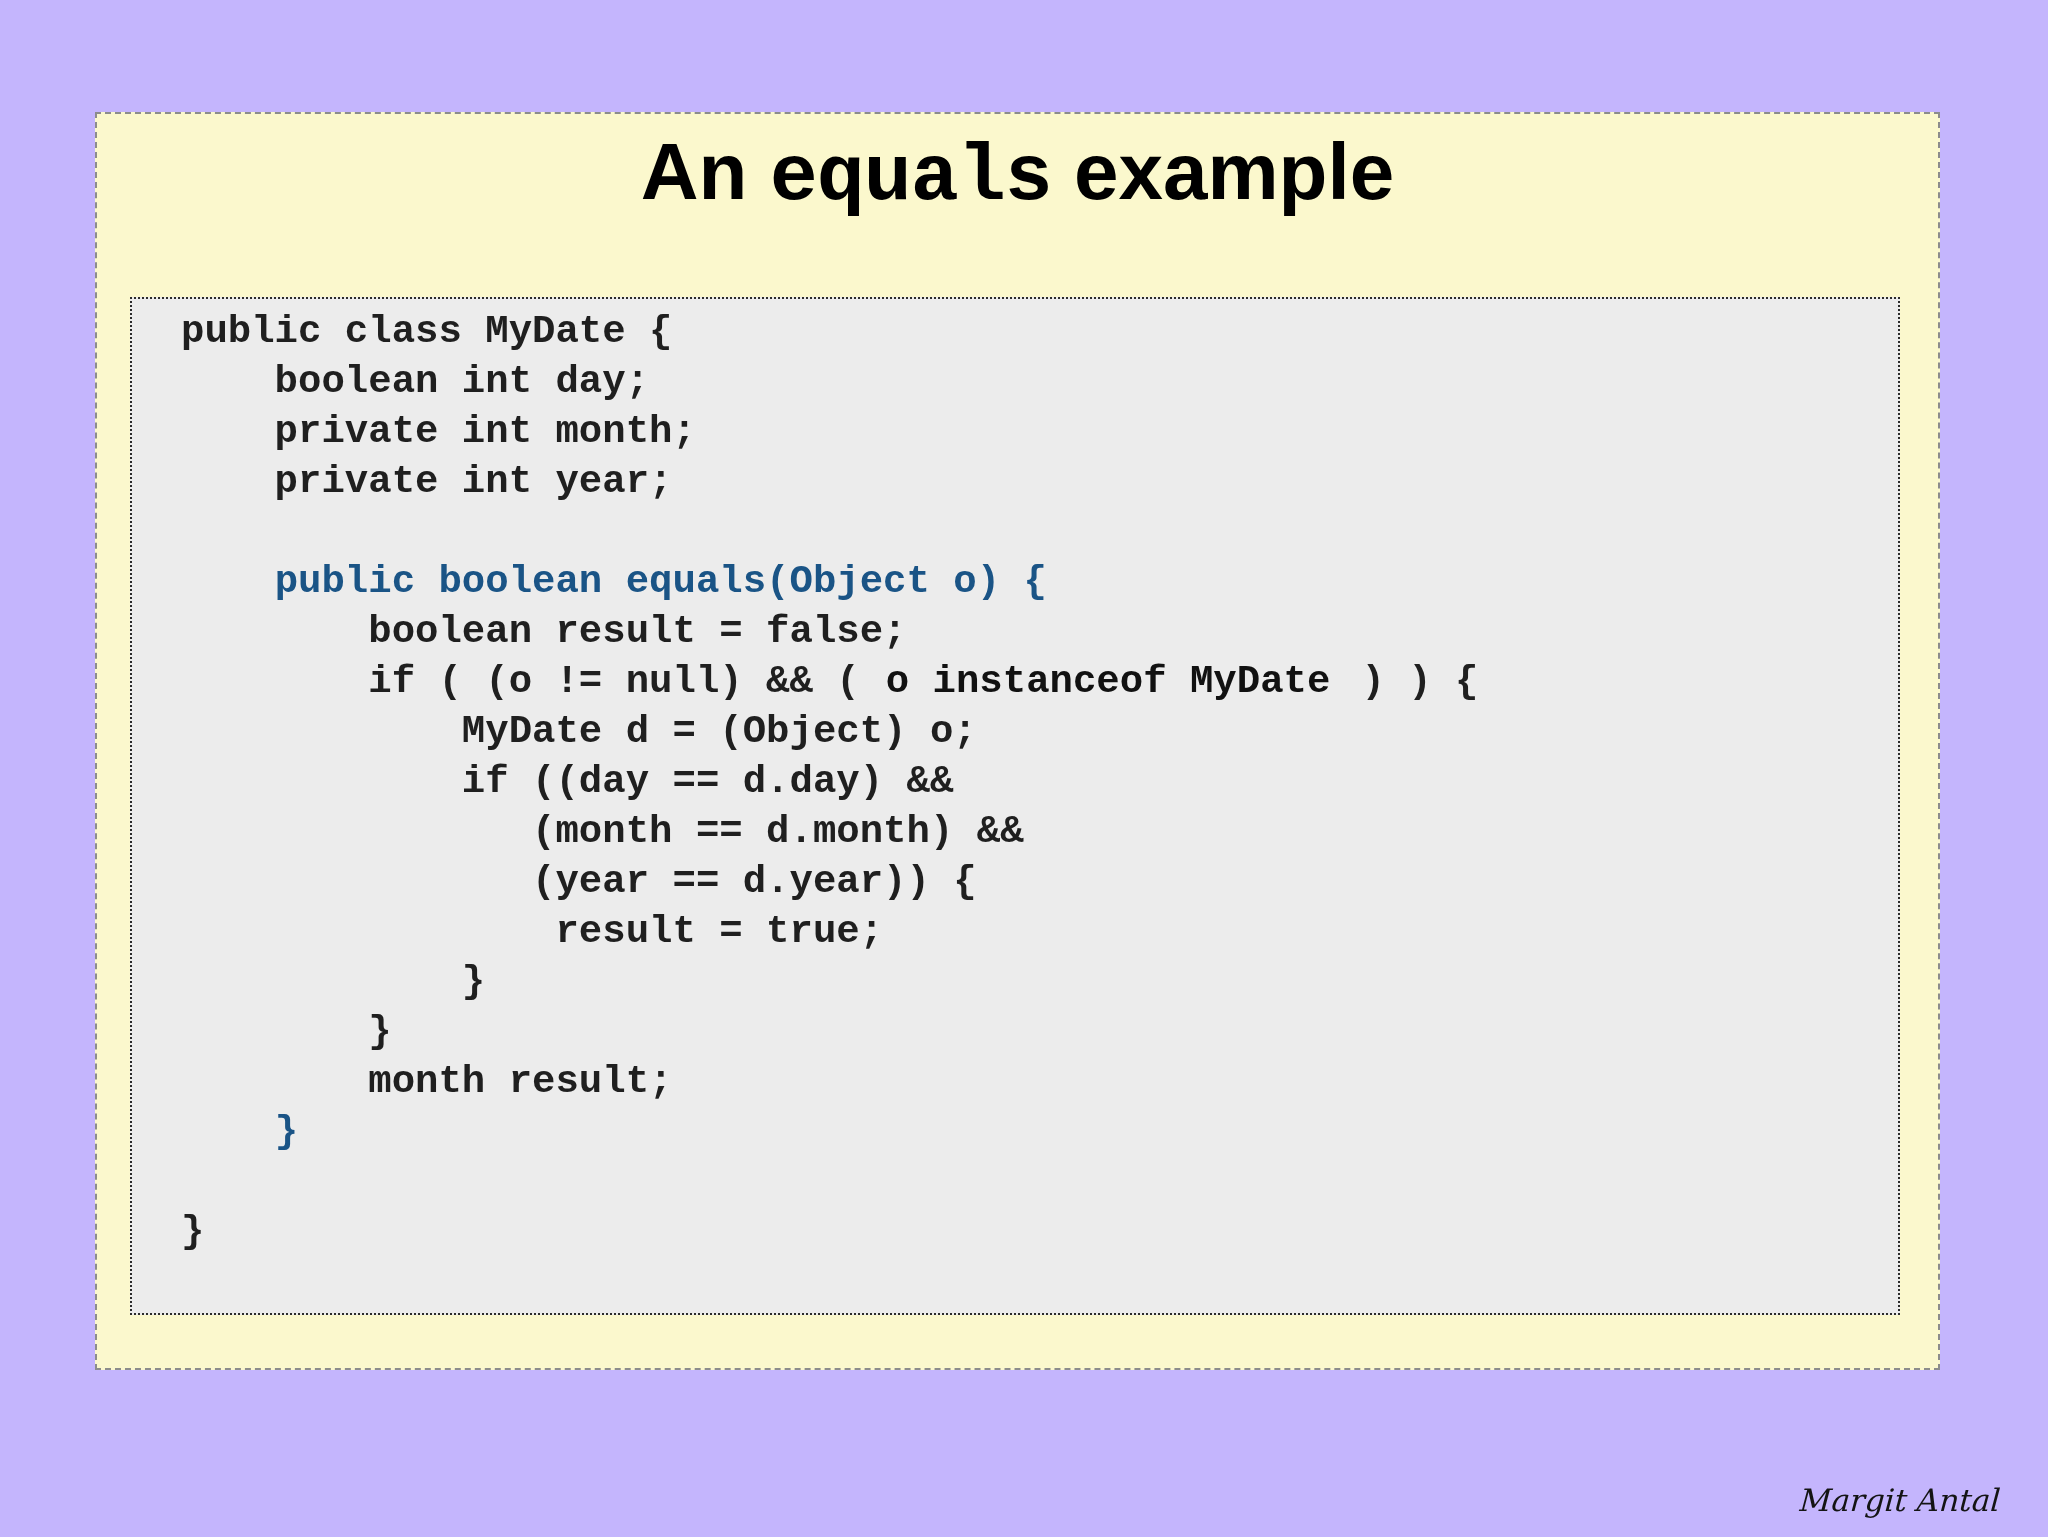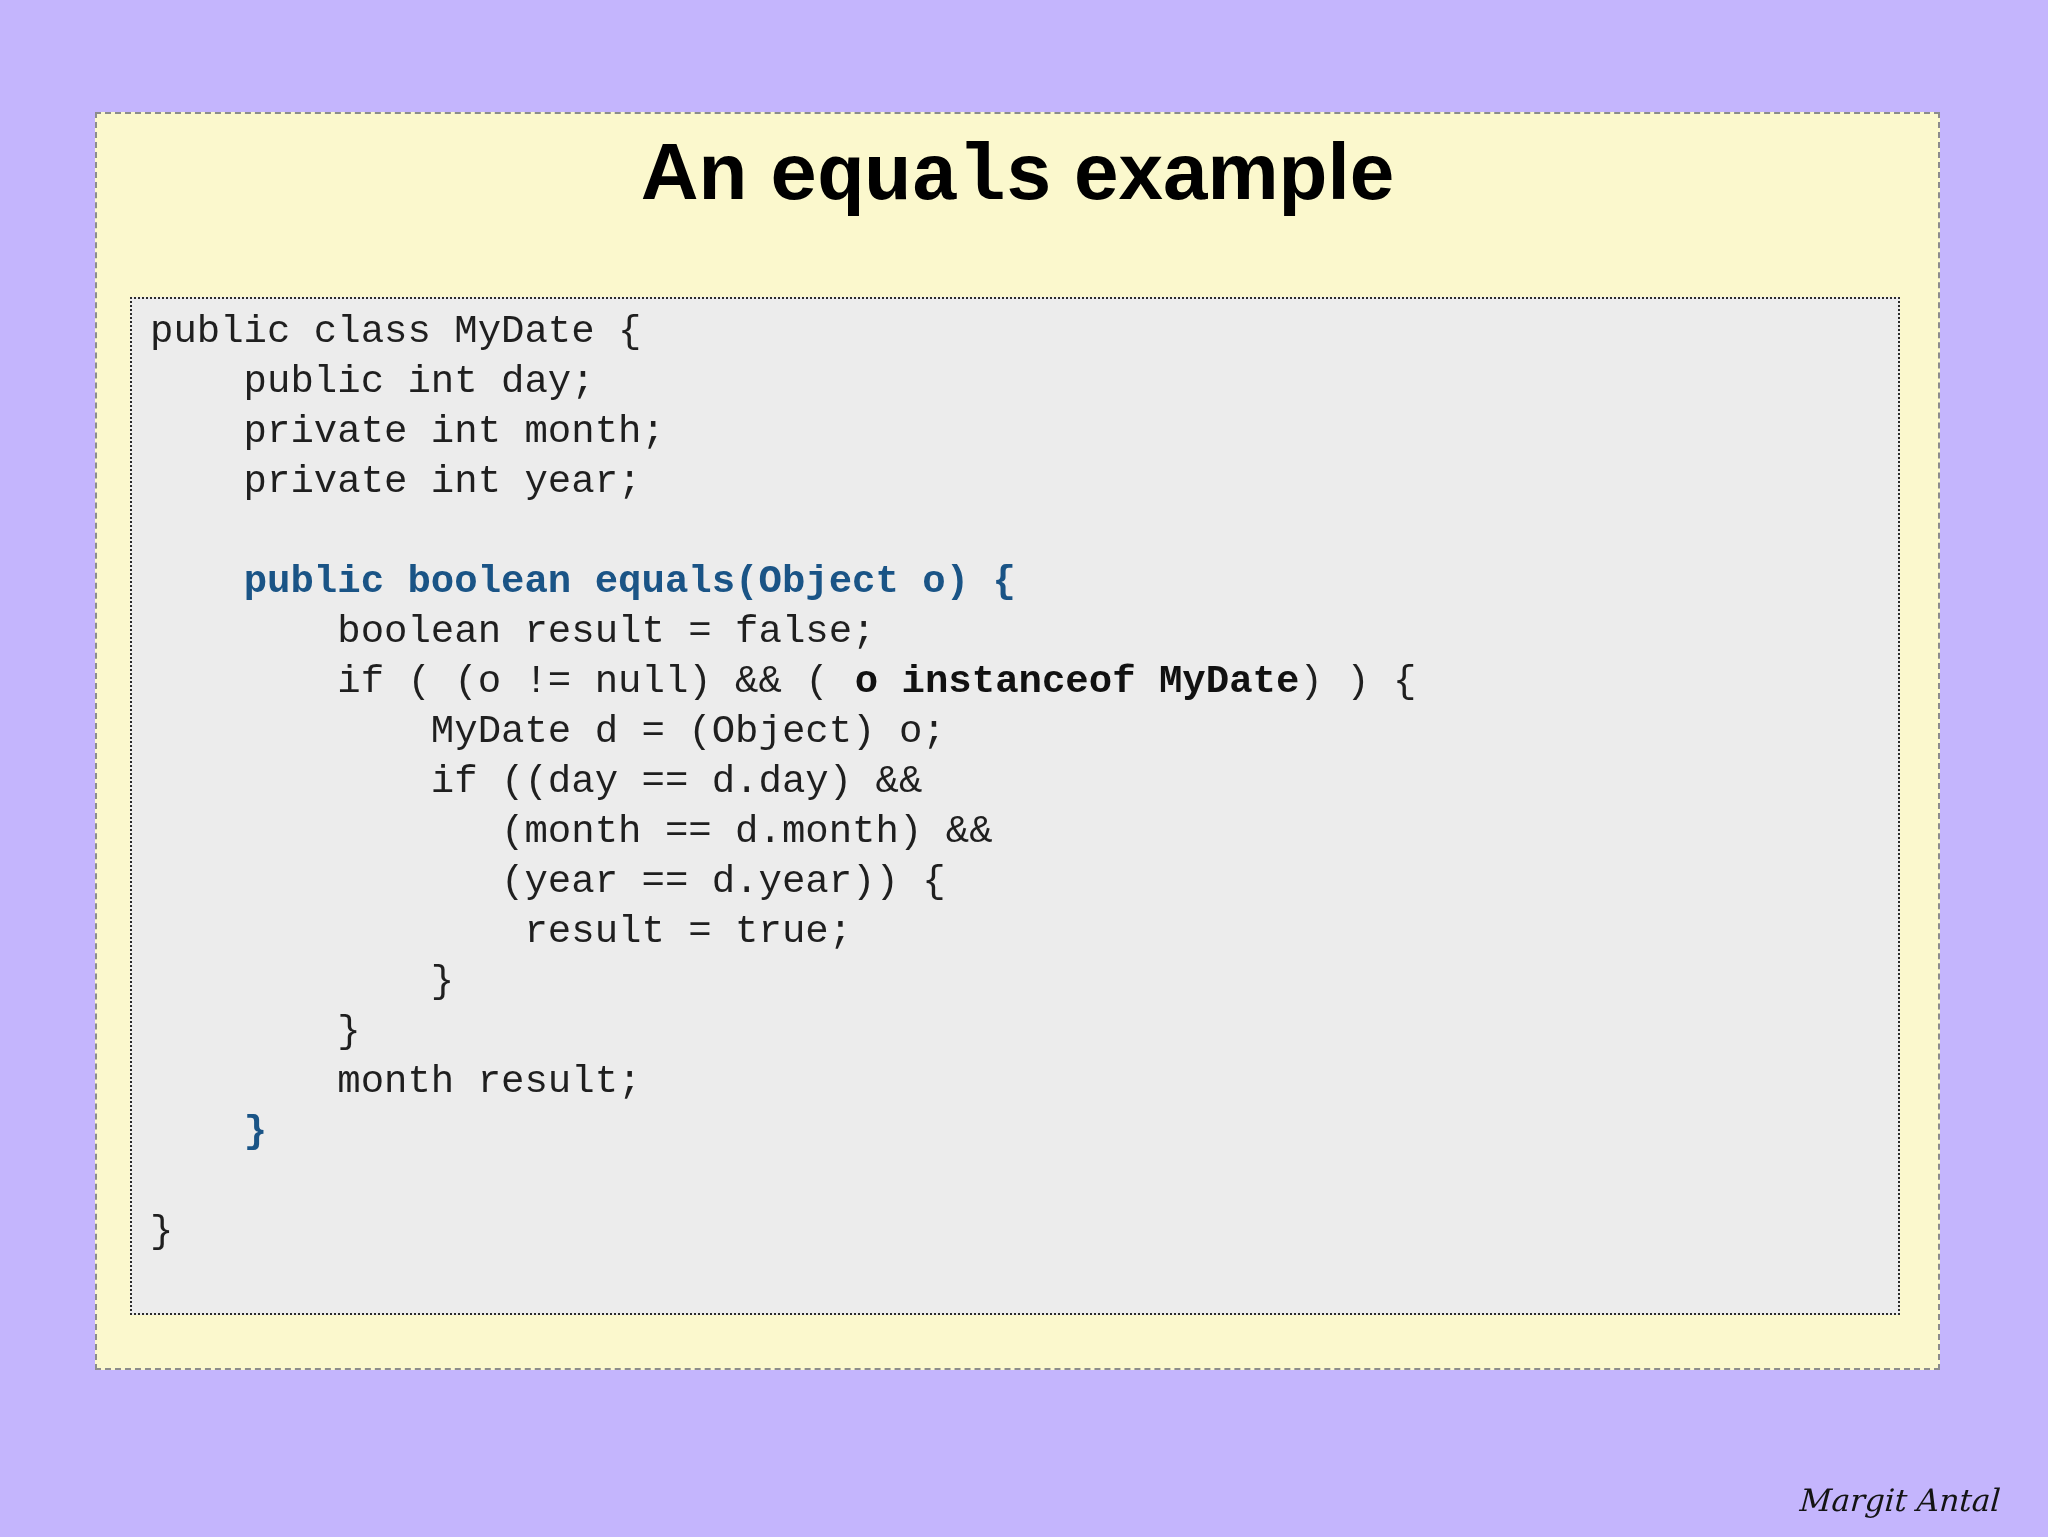--- a/index.html
+++ b/index.html
@@ -53,22 +53,23 @@
   }
   .code-panel pre {
     margin: 0;
     font-family: "Liberation Mono", "DejaVu Sans Mono", monospace;
     font-size: 39px;
     line-height: 50px;
     color: var(--code-text, #1f1f1f);
     white-space: pre;
   }
   .code-panel pre .plain {
-    font-weight: normal;
+    font-weight: bold;
     color: var(--code-text, #1f1f1f);
+    margin-left: 31px;
   }
   .code-panel pre .keyword {
     font-weight: bold;
     color: var(--accent, #1a5486);
     text-align: right;
   }
   .code-panel pre .bold {
     font-weight: bold;
     color: var(--code-text-bold, #111111);
     margin-left: 26px;
@@ -88,21 +89,21 @@
 <body>
 
 <div class="page">
 
   <div class="slide">
 
     <div class="slide-title"><span>An </span><span class="mono-word">equals</span><span> example</span></div>
 
     <div class="code-panel">
       <pre><span class="plain">public class MyDate {</span>
-<span class="plain">    public int day;</span>
+<span class="plain">    boolean int day;</span>
 <span class="plain">    private int month;</span>
 <span class="plain">    private int year;</span>
 <span class="plain"></span>
 <span class="plain">    </span><span class="keyword">public boolean equals(Object o) {</span>
 <span class="plain">        boolean result = false;</span>
 <span class="plain">        if ( (o != null) &amp;&amp; (</span><span class="bold">o instanceof MyDate</span><span class="plain">) ) {</span>
 <span class="plain">            MyDate d = (Object) o;</span>
 <span class="plain">            if ((day == d.day) &amp;&amp;</span>
 <span class="plain">               (month == d.month) &amp;&amp;</span>
 <span class="plain">               (year == d.year)) {</span>

